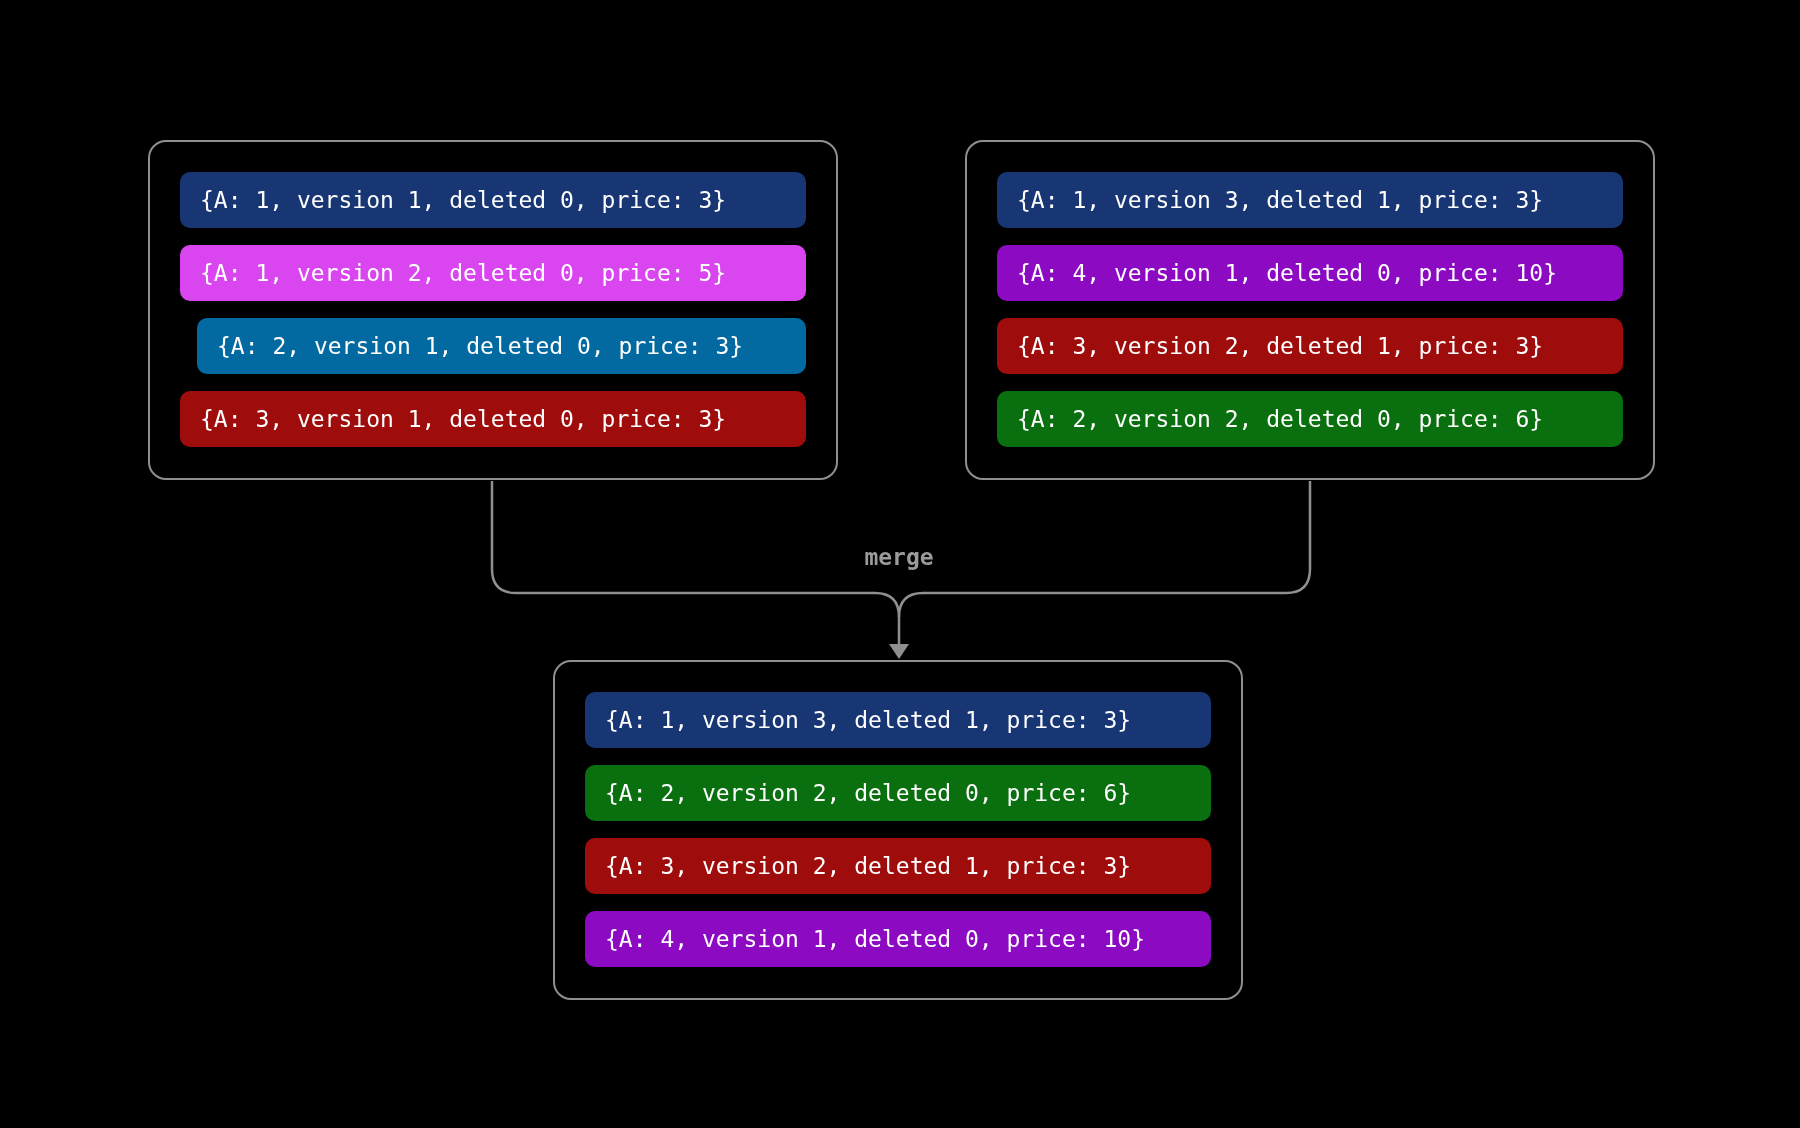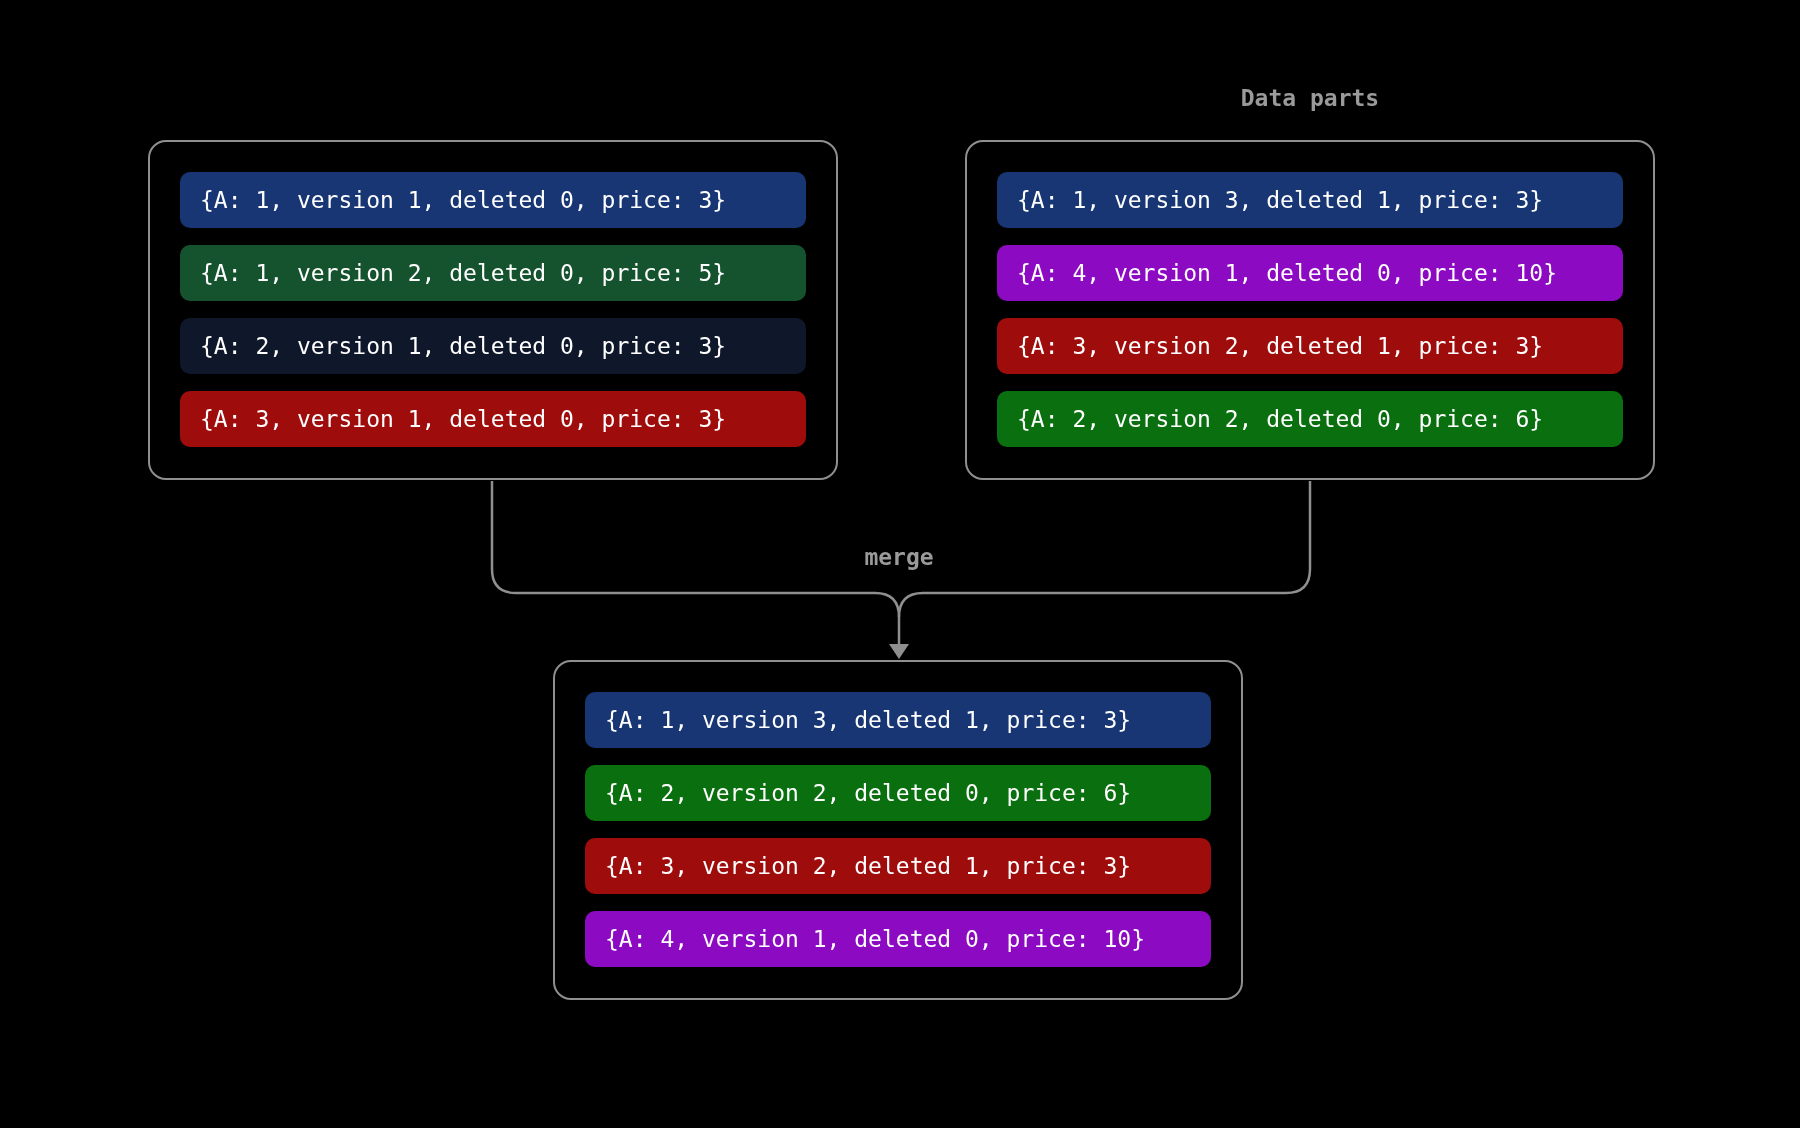--- a/index.html
+++ b/index.html
@@ -88,26 +88,25 @@
 
 <div class="stage">
 
   <svg class="connectors" viewBox="0 0 1800 1128" xmlns="http://www.w3.org/2000/svg">
     <path d="M 492 481 V 569 Q 492 593 516 593 H 875 Q 899 593 899 617 V 645"></path>
     <path d="M 1310 481 V 569 Q 1310 593 1286 593 H 923 Q 899 593 899 617"></path>
     <polygon points="889,644 909,644 899,659"></polygon>
   </svg>
 
 
-  <div class="group-title title-right">Data parts</div>
 
   <div class="part-box box-left">
     <div class="data-row" style="background: rgb(23, 54, 115);">{A: 1, version 1, deleted 0, price: 3}</div>
-    <div class="data-row" style="background: #14532d;">{A: 1, version 2, deleted 0, price: 5}</div>
-    <div class="data-row" style="background: #0f172a;">{A: 2, version 1, deleted 0, price: 3}</div>
+    <div class="data-row" style="background: #d946ef;">{A: 1, version 2, deleted 0, price: 5}</div>
+    <div class="data-row" style="background: #0369a1; margin-left: 17px;">{A: 2, version 1, deleted 0, price: 3}</div>
     <div class="data-row" style="background: rgb(159, 12, 12); text-align: right;">{A: 3, version 1, deleted 0, price: 3}</div>
   </div>
 
   <div class="part-box box-right">
     <div class="data-row" style="background: rgb(23, 54, 115);">{A: 1, version 3, deleted 1, price: 3}</div>
     <div class="data-row" style="background: rgb(141, 10, 195);">{A: 4, version 1, deleted 0, price: 10}</div>
     <div class="data-row" style="background: rgb(159, 12, 12);">{A: 3, version 2, deleted 1, price: 3}</div>
     <div class="data-row" style="background: rgb(10, 112, 15);">{A: 2, version 2, deleted 0, price: 6}</div>
   </div>
 

